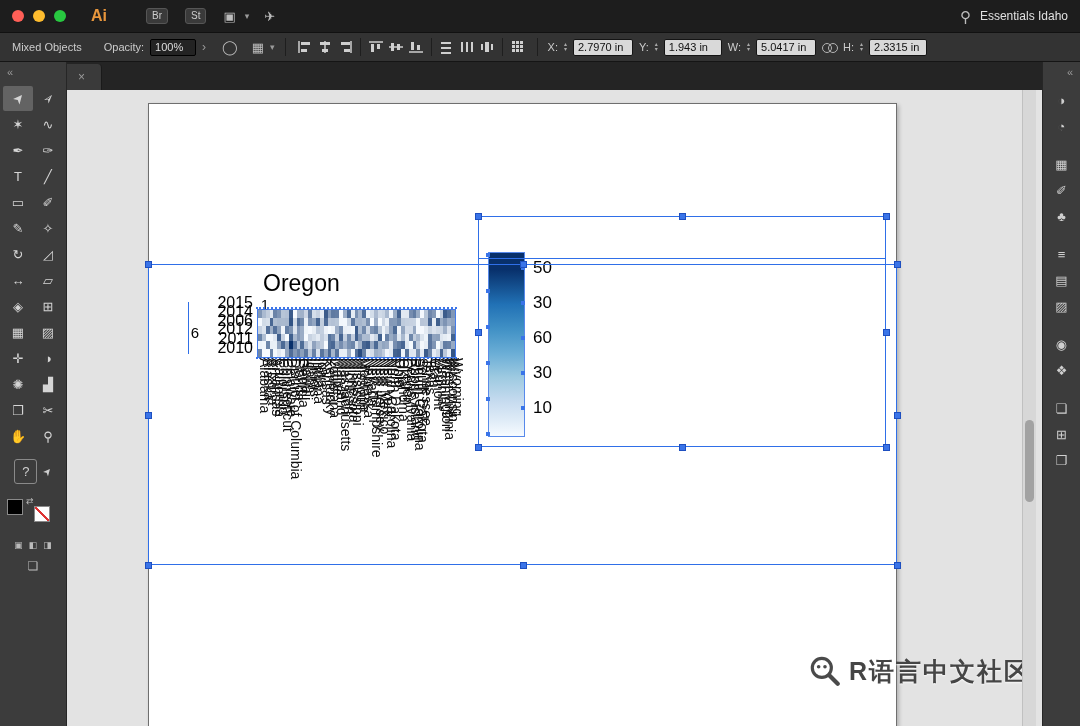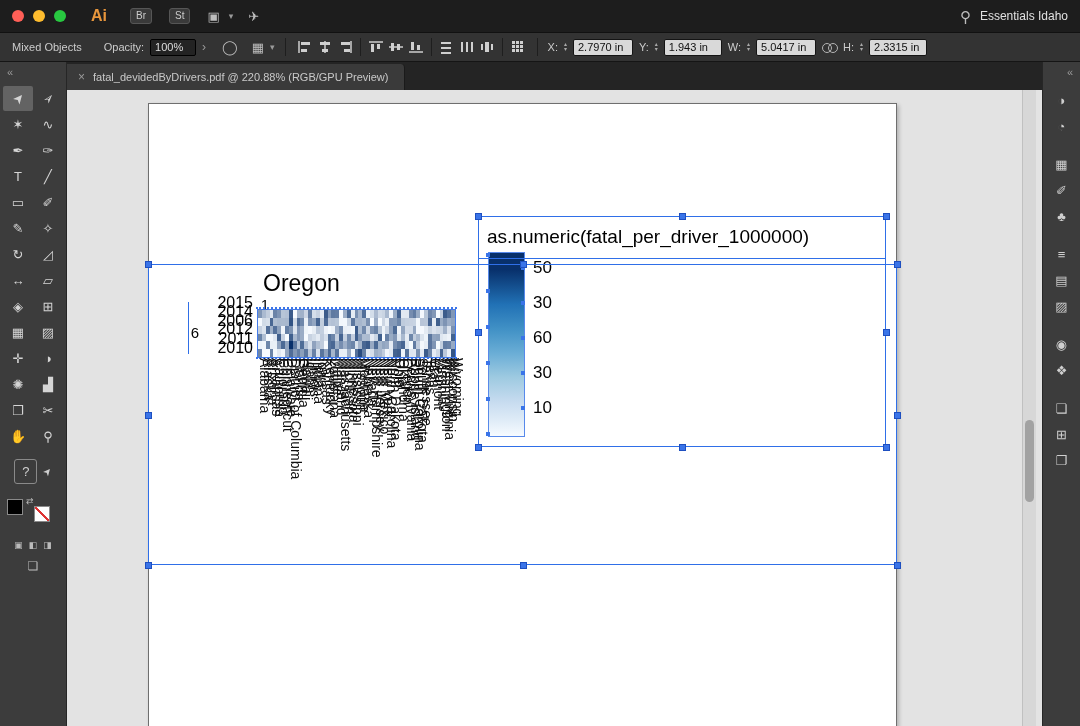--- a/index.html
+++ b/index.html
@@ -105,21 +105,21 @@
 </head>
 <body>
 
 <div id="app" data-name="illustrator-window">
 
   <div id="menubar" data-name="menu-bar">
     <span class="tl" style="background:#ff5f57" data-name="close-window-button"></span>
     <span class="tl" style="background:#febc2e" data-name="minimize-window-button"></span>
     <span class="tl" style="background:#28c840" data-name="zoom-window-button"></span>
     <span id="ailogo" data-name="illustrator-logo">Ai</span>
-    <span class="mbtn" data-name="bridge-button" style="margin-left:14px">Br</span>
+    <span class="mbtn" data-name="bridge-button" style="margin-left:30px">Br</span>
     <span class="mbtn" data-name="stock-button" style="margin-left:8px">St</span>
     <span class="micon" data-name="arrange-documents-icon" style="margin-left:8px">▣</span>
     <span class="chev" data-name="arrange-documents-chevron-icon">▾</span>
     <span class="micon" data-name="share-icon" style="margin-left:6px">✈</span>
     <span class="micon" data-name="search-icon" style="margin-left:auto;font-size:15px">⚲</span>
     <span id="wsname" data-name="workspace-switcher">Essentials Idaho</span>
   </div>
 
   <div id="cbar" data-name="control-bar">
     <span data-name="selection-info-label">Mixed Objects</span>
@@ -345,29 +345,27 @@
       <span data-name="draw-normal-icon">▣</span>
       <span data-name="draw-behind-icon">◧</span>
       <span data-name="draw-inside-icon">◨</span>
     </div>
     <div id="screenmode" data-name="screen-mode-icon">❏</div>
   </div>
 
   <div id="tabbar" data-name="document-tab-bar">
     <div id="tab" data-name="document-tab">
       <span id="tabclose" data-name="tab-close-icon">×</span>
-      <span data-name="tab-title">fatal_devidedByDrivers.pdf @ 220.88% (RGB/GPU Preview)</span>
     </div>
   </div>
 
   <div id="canvas" data-name="canvas">
     <div id="artboard" data-name="artboard"></div>
 
     <div class="ctext" id="statetitle" data-name="axis-title-state">Oregon</div>
-    <div class="ctext" id="legendtitle" data-name="legend-title">as.numeric(fatal_per_driver_1000000)</div>
 
     <div id="ylabels" data-name="year-axis-labels">
         <div class="ylab" data-name="year-label" style="top: 0px;">2015</div>
         <div class="ylab" data-name="year-label" style="top: 9px;">2014</div>
         <div class="ylab" data-name="year-label" style="top: 18px;">2006</div>
         <div class="ylab" data-name="year-label" style="top: 26px;">2012</div>
         <div class="ylab" data-name="year-label" style="top: 36px;">2011</div>
         <div class="ylab" data-name="year-label" style="top: 45px;">2010</div>
         <div class="yfrag" data-name="axis-fragment" style="right: -12px; top: 2px;">1</div>
         <div class="yfrag" data-name="axis-fragment" style="right: 58px; top: 30px;">6</div>
@@ -746,20 +744,29 @@
         <div class="ticklabel" data-name="legend-tick-label" style="left: 466px; top: 203px;">30</div>
         <div class="ticklabel" data-name="legend-tick-label" style="left: 466px; top: 238px;">60</div>
         <div class="ticklabel" data-name="legend-tick-label" style="left: 466px; top: 273px;">30</div>
         <div class="ticklabel" data-name="legend-tick-label" style="left: 466px; top: 308px;">10</div>
       </div>
 
     <div class="sel" id="bboxmain" style="left:81px;top:174px;width:749px;height:301px" data-name="selection-bbox-main"></div>
     <div class="sel" id="bboxlegend" style="left:411px;top:126px;width:408px;height:231px" data-name="selection-bbox-legend"></div>
     <div class="selline" style="left:411px;top:168px;width:408px;height:1px" data-name="legend-title-underline"></div>
 
+    <div id="wm" data-name="watermark">
+      <svg width="36" height="36" viewBox="0 0 34 34" data-name="magnifier-logo-icon" style="filter:drop-shadow(0 0 1px #fff)">
+        <circle cx="14" cy="14" r="9" fill="none" stroke="#4a4a4a" stroke-width="3"></circle>
+        <line x1="21" y1="21" x2="29" y2="29" stroke="#4a4a4a" stroke-width="4" stroke-linecap="round"></line>
+        <circle cx="11" cy="13" r="1.7" fill="#4a4a4a"></circle>
+        <circle cx="17" cy="13" r="1.7" fill="#4a4a4a"></circle>
+      </svg>
+      <span id="wmtext" data-name="watermark-text">R语言中文社区</span>
+    </div>
 
     <div id="vscroll" data-name="vertical-scrollbar">
       <div id="vthumb" data-name="scrollbar-thumb"></div>
     </div>
   <div class="anchor" data-name="anchor-point" style="left: 454px; top: 176px;"></div>
       <div class="anchor" data-name="anchor-point" style="left: 454px; top: 211px;"></div>
       <div class="anchor" data-name="anchor-point" style="left: 454px; top: 246px;"></div>
       <div class="anchor" data-name="anchor-point" style="left: 454px; top: 281px;"></div>
       <div class="anchor" data-name="anchor-point" style="left: 454px; top: 316px;"></div>
       <div class="anchor" data-name="anchor-point" style="left: 419px; top: 163px;"></div>

